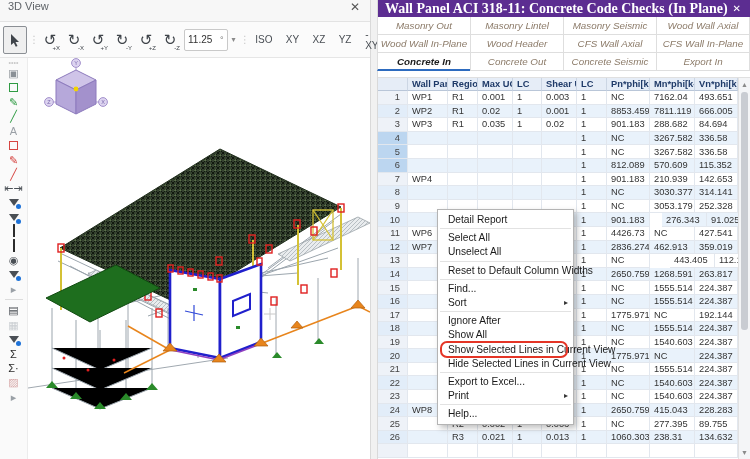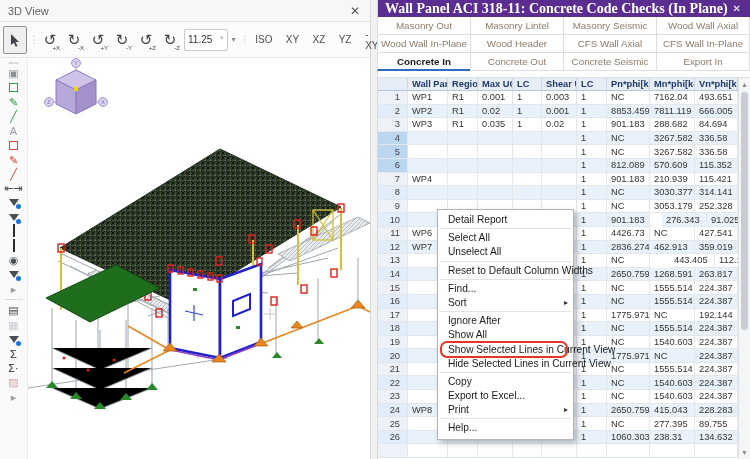--- a/index.html
+++ b/index.html
@@ -4,21 +4,21 @@
 <style>
   * { margin:0; padding:0; box-sizing:border-box; }
   html,body { width:750px; height:459px; overflow:hidden;
     font-family:"Liberation Sans", sans-serif; background:#fff; }
   .app { position:relative; width:750px; height:459px; display:flex; }
 
   
   .left-panel { width:371px; height:459px; border-right:1px solid #d9d9d9;
     display:flex; flex-direction:column; background:#fff; }
   .lp-titlebar { height:22px; background:#f7f7f7; border-bottom:1px solid #e3e3e3;
-    display:flex; align-items:center; padding:0 8px; }
+    display:flex; padding:0 8px; }
   .lp-title { font-size:11px; color:#5f6368; flex:1; }
   .lp-close { font-size:12px; color:#555; cursor:default; padding:0 2px; }
   .lp-toolbar { height:36px; background:#fbfbfb; border-bottom:1px solid #e6e6e6;
     display:flex; align-items:center; padding:0 3px; gap:2px; }
   .tb-btn { height:28px; min-width:24px; display:flex; align-items:center; justify-content:center;
     background:transparent; border:1px solid transparent; border-radius:2px;
     color:#4a4f55; font-size:10px; position:relative; }
   .tb-btn.pressed { border:1px solid #8b8f94; background:#efefef; }
   .grip { color:#c8c8c8; font-size:10px; letter-spacing:-2px; width:7px; text-align:center; line-height:9px; }
   .rot-glyph { font-size:15px; line-height:14px; color:#3f444a; }
@@ -54,21 +54,21 @@
   .canvas svg { display:block; }
 
   
   .splitter { width:7px; background:#f1f1f1; border-right:1px solid #d9d9d9; }
 
   
   .right-panel { width:372px; height:459px; display:flex; flex-direction:column; background:#fff; position:relative; }
   .rp-titlebar { height:17px; background:#5C2D91; color:#fff; display:flex; align-items:center; padding:0 7px; }
   .rp-title { flex:1; font-size:14px; font-weight:bold; white-space:nowrap; overflow:hidden;font-family:Liberation Serif, serif; }
   .rp-close { font-size:10px; color:#fff; padding:0 2px; }
-  .tab-row { display:grid; grid-template-columns:repeat(4,1fr); height:18px; }
+  .tab-row { display:grid; grid-template-columns:repeat(4,1fr); height:18px;font-style:italic; }
   .tab { border:1px solid #dedede; border-top:none; margin-left:-1px; background:#fff;
     font-size:9.8px; color:#8c7b69; display:flex; align-items:center; justify-content:center;
     white-space:nowrap; overflow:hidden; }
   .tab.active { color:#1c1c1c; font-weight:bold; border-bottom:2px solid #2d6bbf; }
   .table-zone { position:relative; flex:1; margin-top:6px; border-top:1px solid #e0e0e0; overflow:hidden; }
   .trow { display:flex; height:13.6px; }
   .trow.header { height:13px; background:#e6edf7; }
   .tcell { border-right:1px solid #e2e7ee; border-bottom:1px solid #e2e7ee;
     font-size:9.3px; color:#333; padding:0 0 0 4px; white-space:nowrap; overflow:hidden;
     display:flex; align-items:center; }
@@ -504,21 +504,21 @@
           <div class="trow">
             <div class="tcell rownum" style="width: 30px; flex: 0 0 30px;">7</div>
             <div class="tcell" style="width: 40px; flex: 0 0 40px;">WP4</div>
             <div class="tcell" style="width: 30px; flex: 0 0 30px;"></div>
             <div class="tcell" style="width: 35px; flex: 0 0 35px;"></div>
             <div class="tcell" style="width: 29px; flex: 0 0 29px;"></div>
             <div class="tcell" style="width: 35px; flex: 0 0 35px;"></div>
             <div class="tcell" style="width: 30px; flex: 0 0 30px;">1</div>
             <div class="tcell" style="width: 43px; flex: 0 0 43px;">901.183</div>
             <div class="tcell" style="width: 45px; flex: 0 0 45px;">210.939</div>
-            <div class="tcell" style="width: 43px; flex: 0 0 43px;">115.421</div>
+            <div class="tcell" style="width: 43px; flex: 0 0 43px;">142.653</div>
           </div>
           <div class="trow stripe">
             <div class="tcell rownum" style="width: 30px; flex: 0 0 30px;">8</div>
             <div class="tcell" style="width: 40px; flex: 0 0 40px;"></div>
             <div class="tcell" style="width: 30px; flex: 0 0 30px;"></div>
             <div class="tcell" style="width: 35px; flex: 0 0 35px;"></div>
             <div class="tcell" style="width: 29px; flex: 0 0 29px;"></div>
             <div class="tcell" style="width: 35px; flex: 0 0 35px;"></div>
             <div class="tcell" style="width: 30px; flex: 0 0 30px;">1</div>
             <div class="tcell" style="width: 43px; flex: 0 0 43px;">NC</div>
@@ -770,21 +770,20 @@
           <div class="ctx-item">Reset to Default Column Widths</div>
           <div class="ctx-sep"></div>
           <div class="ctx-item">Find...</div>
           <div class="ctx-item">Sort<span class="ctx-sub">▸</span></div>
           <div class="ctx-sep"></div>
           <div class="ctx-item">Ignore After</div>
           <div class="ctx-item">Show All</div>
           <div class="ctx-item">Show Selected Lines in Current View<div class="annotation-box"></div></div>
           <div class="ctx-item">Hide Selected Lines in Current View</div>
           <div class="ctx-sep"></div>
-          <div class="ctx-item">Copy</div>
           <div class="ctx-item">Export to Excel...</div>
           <div class="ctx-item">Print<span class="ctx-sub">▸</span></div>
           <div class="ctx-sep"></div>
           <div class="ctx-item">Help...</div>
         </div>
     </div>
   </div>
 </div>
 
 </body></html>

